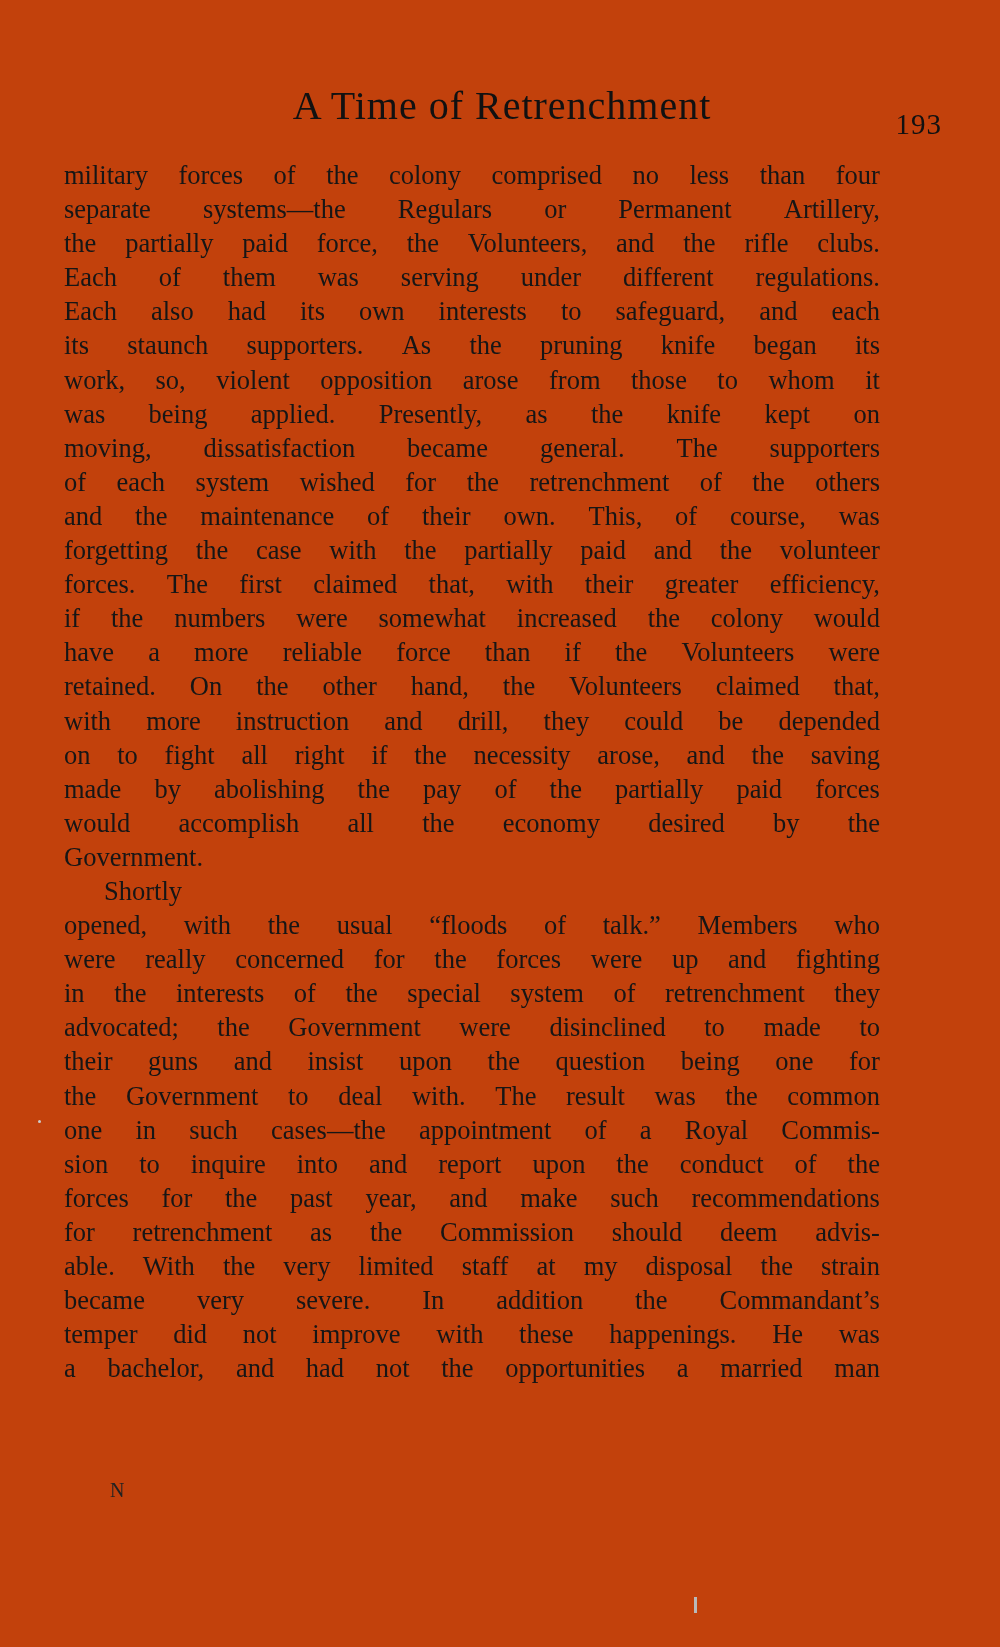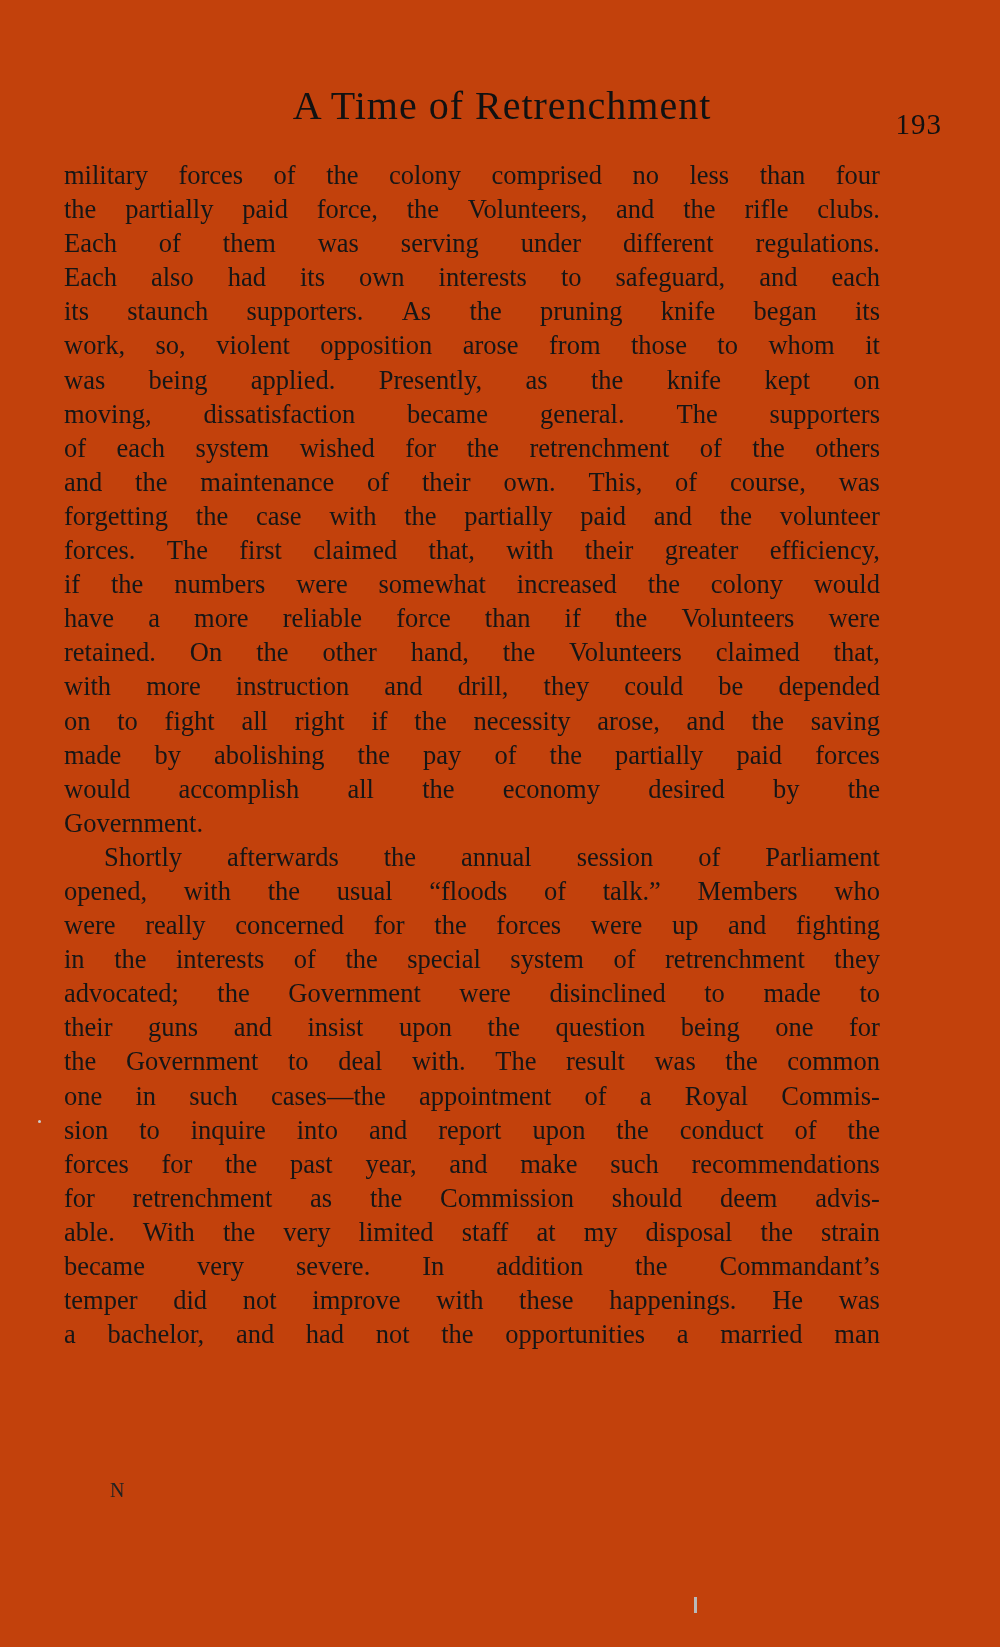--- a/index.html
+++ b/index.html
@@ -66,20 +66,21 @@
     overflow: hidden;
   }
   .line.justified {
     justify-content: space-between;
   }
   .line.last {
     justify-content: flex-start;
   }
   .line.indent {
     padding-left: 40px;
+    flex-direction: column;
   }
   .line > span {
     white-space: pre;
   }
   .signature {
     position: absolute;
     left: 110px;
     top: 1479px;
     font-size: 20px;
     color: #222;
@@ -108,20 +109,21 @@
 
 <div class="page">
 
   <div class="header">
     <div class="header-title">A Time of Retrenchment</div>
     <div class="page-number">193</div>
   </div>
 
   <div class="body-text" id="body-text">
       <div class="line justified"><span>military</span><span>forces</span><span>of</span><span>the</span><span>colony</span><span>comprised</span><span>no</span><span>less</span><span>than</span><span>four</span></div>
+      <div class="line justified"><span>separate</span><span>systems—the</span><span>Regulars</span><span>or</span><span>Permanent</span><span>Artillery,</span></div>
       <div class="line justified"><span>the</span><span>partially</span><span>paid</span><span>force,</span><span>the</span><span>Volunteers,</span><span>and</span><span>the</span><span>rifle</span><span>clubs.</span></div>
       <div class="line justified"><span>Each</span><span>of</span><span>them</span><span>was</span><span>serving</span><span>under</span><span>different</span><span>regulations.</span></div>
       <div class="line justified"><span>Each</span><span>also</span><span>had</span><span>its</span><span>own</span><span>interests</span><span>to</span><span>safeguard,</span><span>and</span><span>each</span></div>
       <div class="line justified"><span>its</span><span>staunch</span><span>supporters.</span><span>As</span><span>the</span><span>pruning</span><span>knife</span><span>began</span><span>its</span></div>
       <div class="line justified"><span>work,</span><span>so,</span><span>violent</span><span>opposition</span><span>arose</span><span>from</span><span>those</span><span>to</span><span>whom</span><span>it</span></div>
       <div class="line justified"><span>was</span><span>being</span><span>applied.</span><span>Presently,</span><span>as</span><span>the</span><span>knife</span><span>kept</span><span>on</span></div>
       <div class="line justified"><span>moving,</span><span>dissatisfaction</span><span>became</span><span>general.</span><span>The</span><span>supporters</span></div>
       <div class="line justified"><span>of</span><span>each</span><span>system</span><span>wished</span><span>for</span><span>the</span><span>retrenchment</span><span>of</span><span>the</span><span>others</span></div>
       <div class="line justified"><span>and</span><span>the</span><span>maintenance</span><span>of</span><span>their</span><span>own.</span><span>This,</span><span>of</span><span>course,</span><span>was</span></div>
       <div class="line justified"><span>forgetting</span><span>the</span><span>case</span><span>with</span><span>the</span><span>partially</span><span>paid</span><span>and</span><span>the</span><span>volunteer</span></div>

